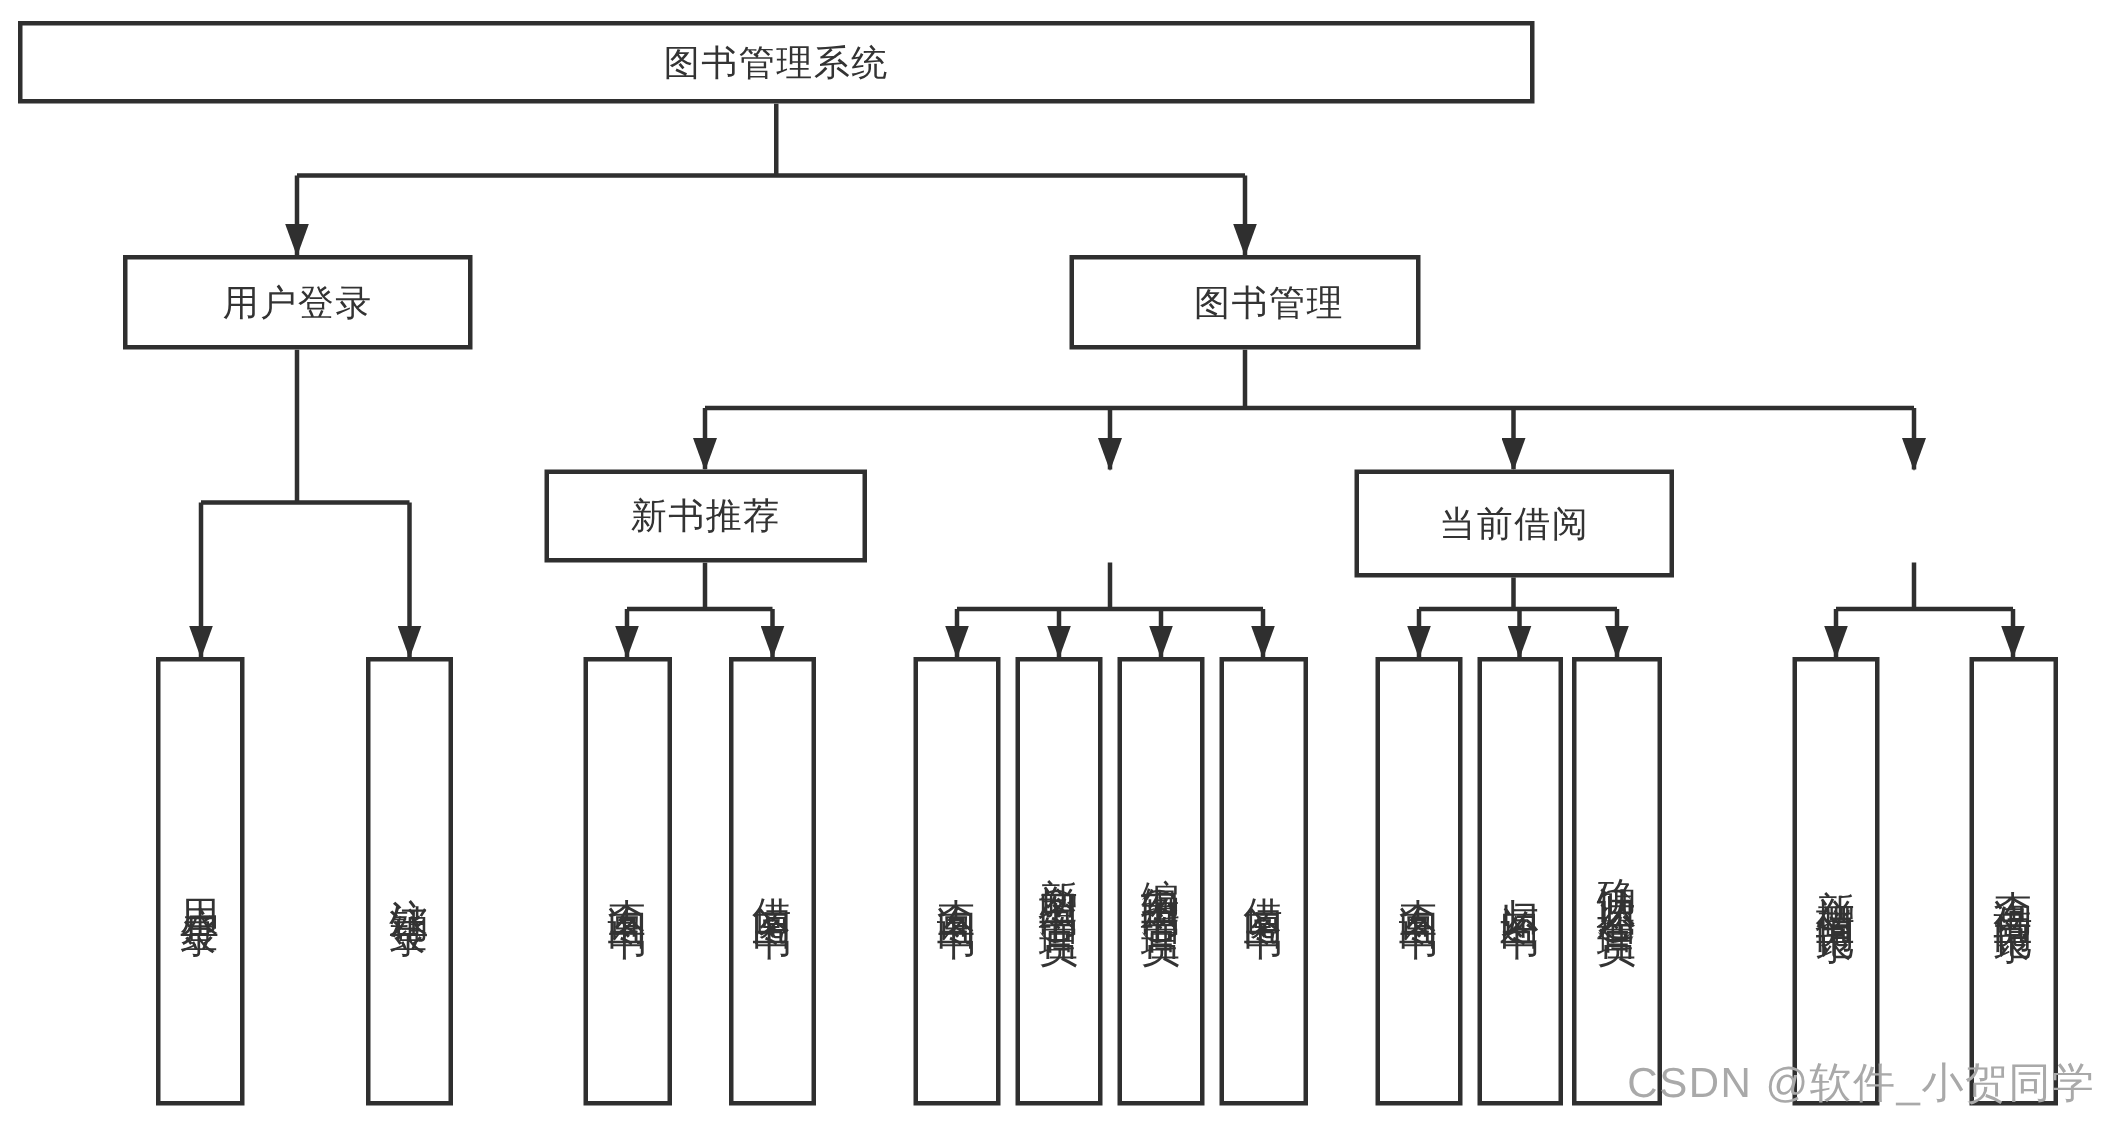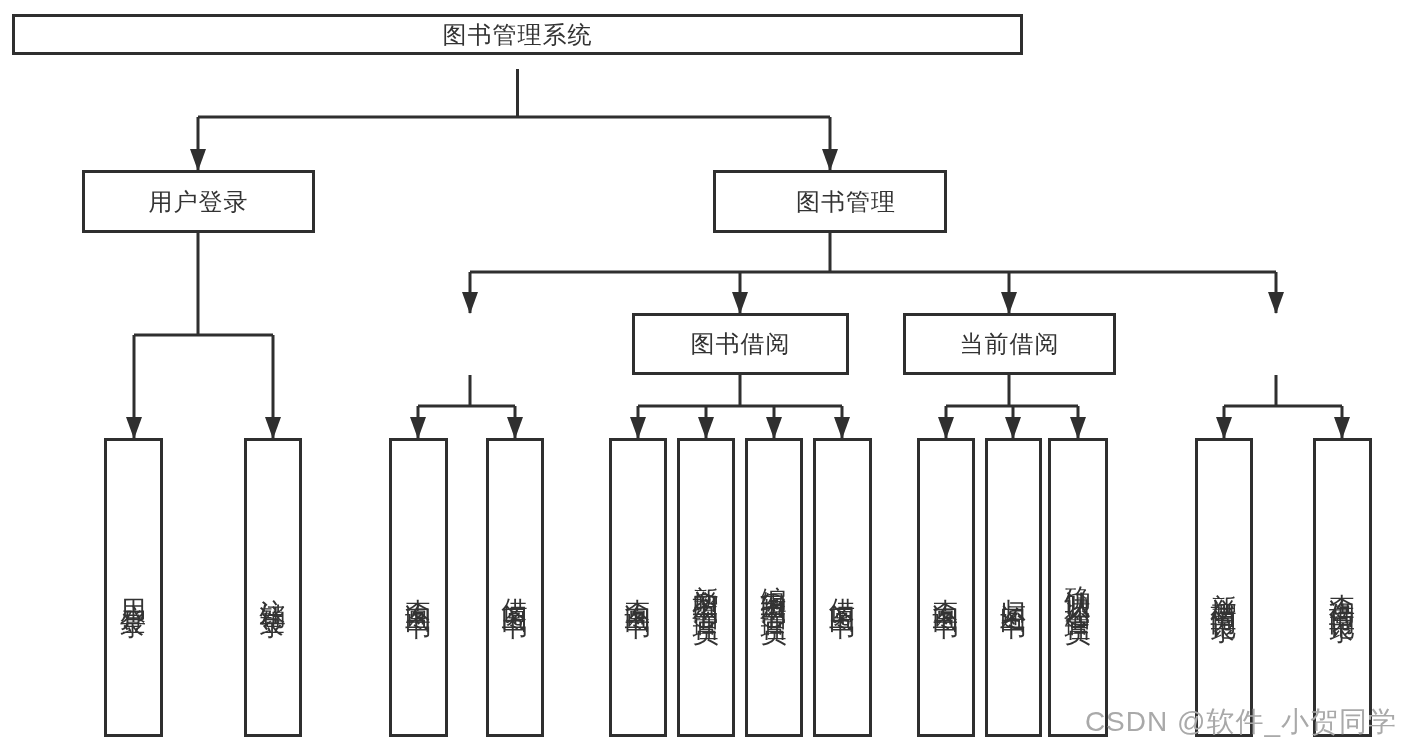--- a/index.html
+++ b/index.html
@@ -87,35 +87,35 @@
     <path class="edge" d="M1009,375 V406 M946,406 H1078"></path>
     <path class="edge" d="M946,406 V438" marker-end="url(#arw)"></path>
     <path class="edge" d="M1013,406 V438" marker-end="url(#arw)"></path>
     <path class="edge" d="M1078,406 V438" marker-end="url(#arw)"></path>
 
     <path class="edge" d="M1276,375 V406 M1224,406 H1342"></path>
     <path class="edge" d="M1224,406 V438" marker-end="url(#arw)"></path>
     <path class="edge" d="M1342,406 V438" marker-end="url(#arw)"></path>
   </svg>
 
-  <div class="node hbox root" style="left:12px;top:14px;width:1011px;height:41px;">
+  <div class="node hbox root" style="left:12px;top:14px;width:1011px;height:55px;">
     <span>图书管理系统</span>
   </div>
 
   <div class="node hbox" style="left:82px;top:170px;width:233px;height:63px;">
     <span>用户登录</span>
   </div>
   <div class="node hbox" style="left:713px;top:170px;width:234px;height:63px;padding-left:32px;">
     <span>图书管理</span>
   </div>
 
-  <div class="node hbox" style="left:632px;top:313px;width:217px;height:62px;">
-    <span>图书借阅</span>
+  <div class="node hbox" style="left:363px;top:313px;width:215px;height:62px;">
+    <span>新书推荐</span>
   </div>
-  <div class="node hbox" style="left:903px;top:313px;width:213px;height:62px;">
+  <div class="node hbox" style="left:903px;top:313px;width:213px;height:72px;">
     <span>当前借阅</span>
   </div>
 
   <div class="node vbox" style="left:104px;top:438px;width:59px;height:299px;">
     <span>用户登录</span>
   </div>
   <div class="node vbox" style="left:244px;top:438px;width:58px;height:299px;">
     <span>注销登录</span>
   </div>
 

